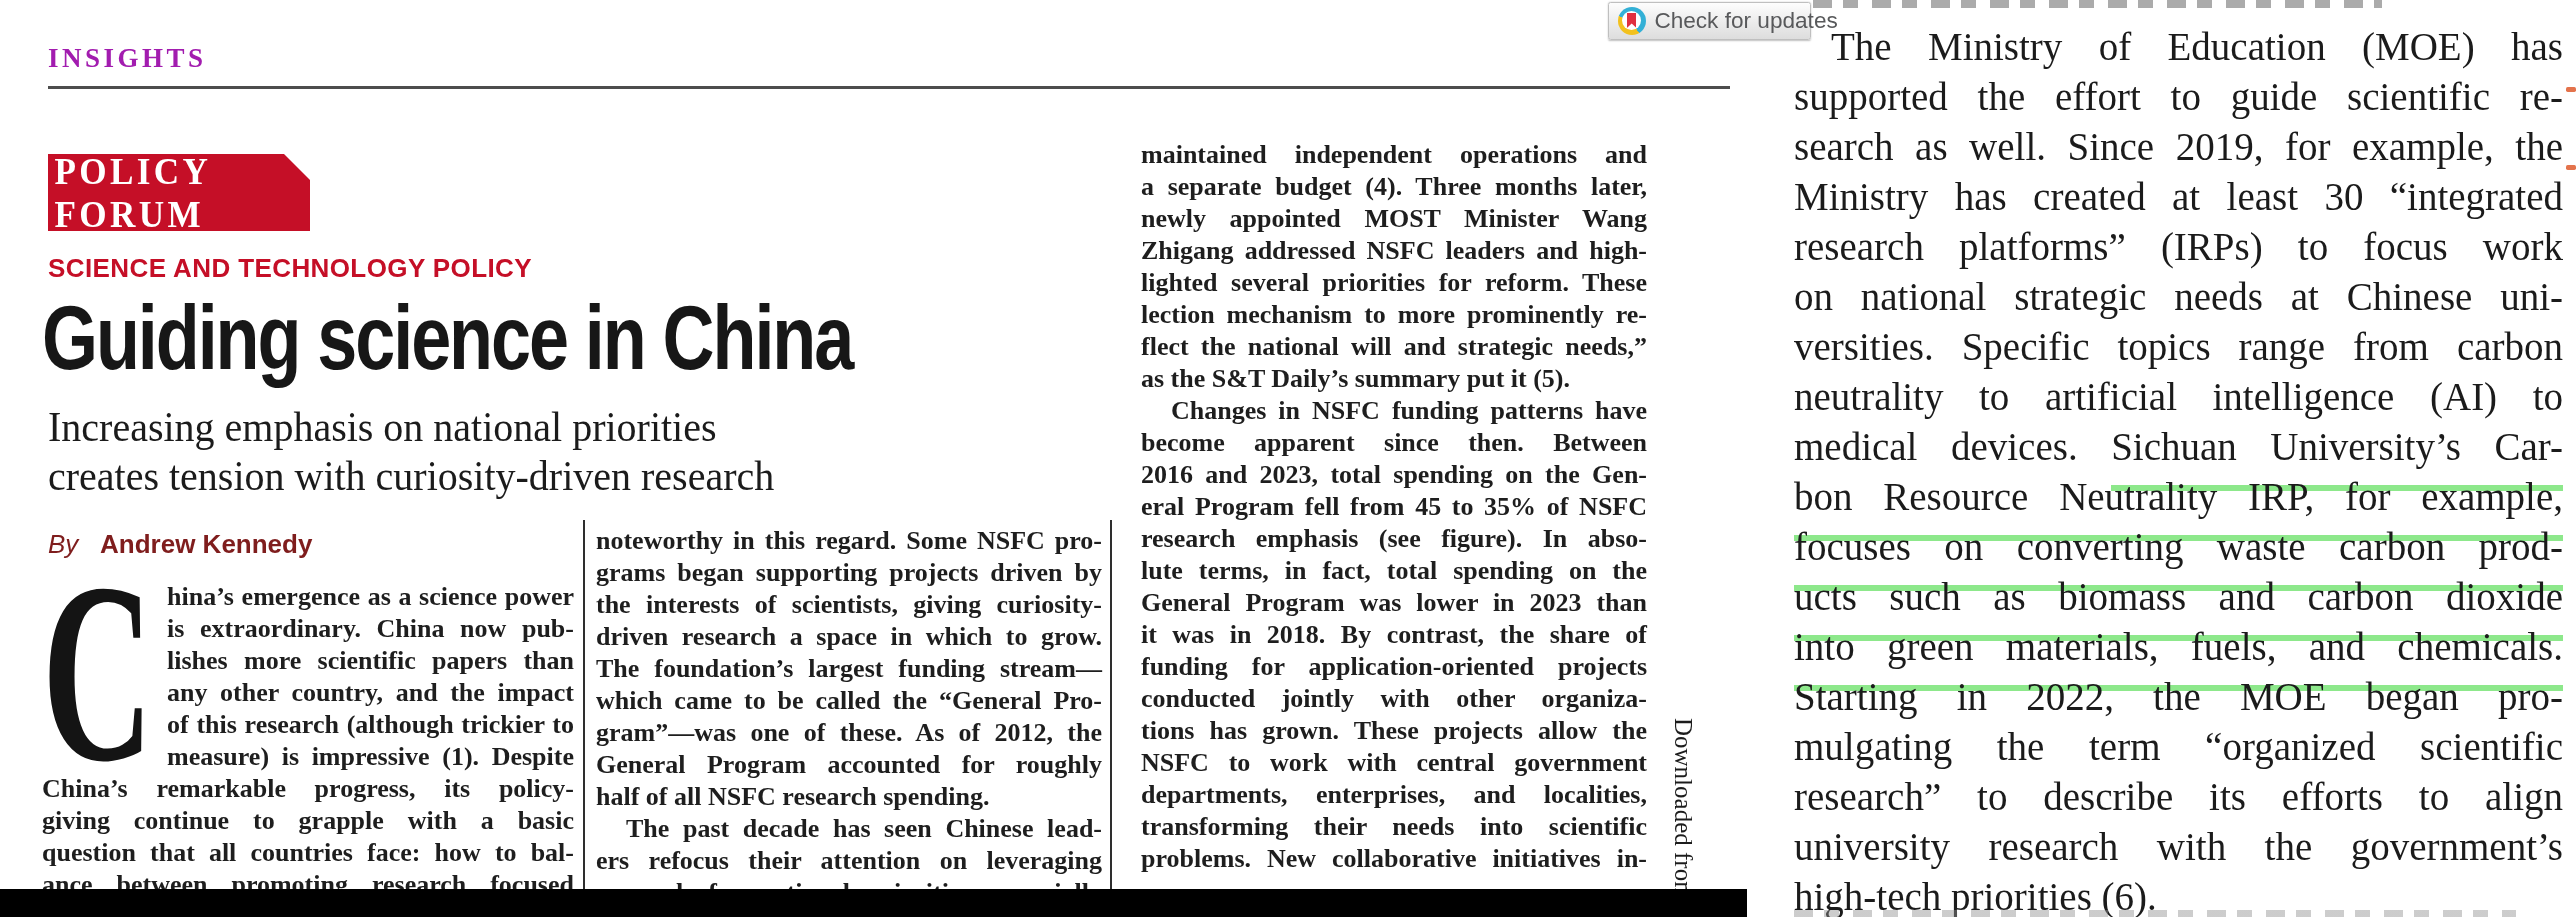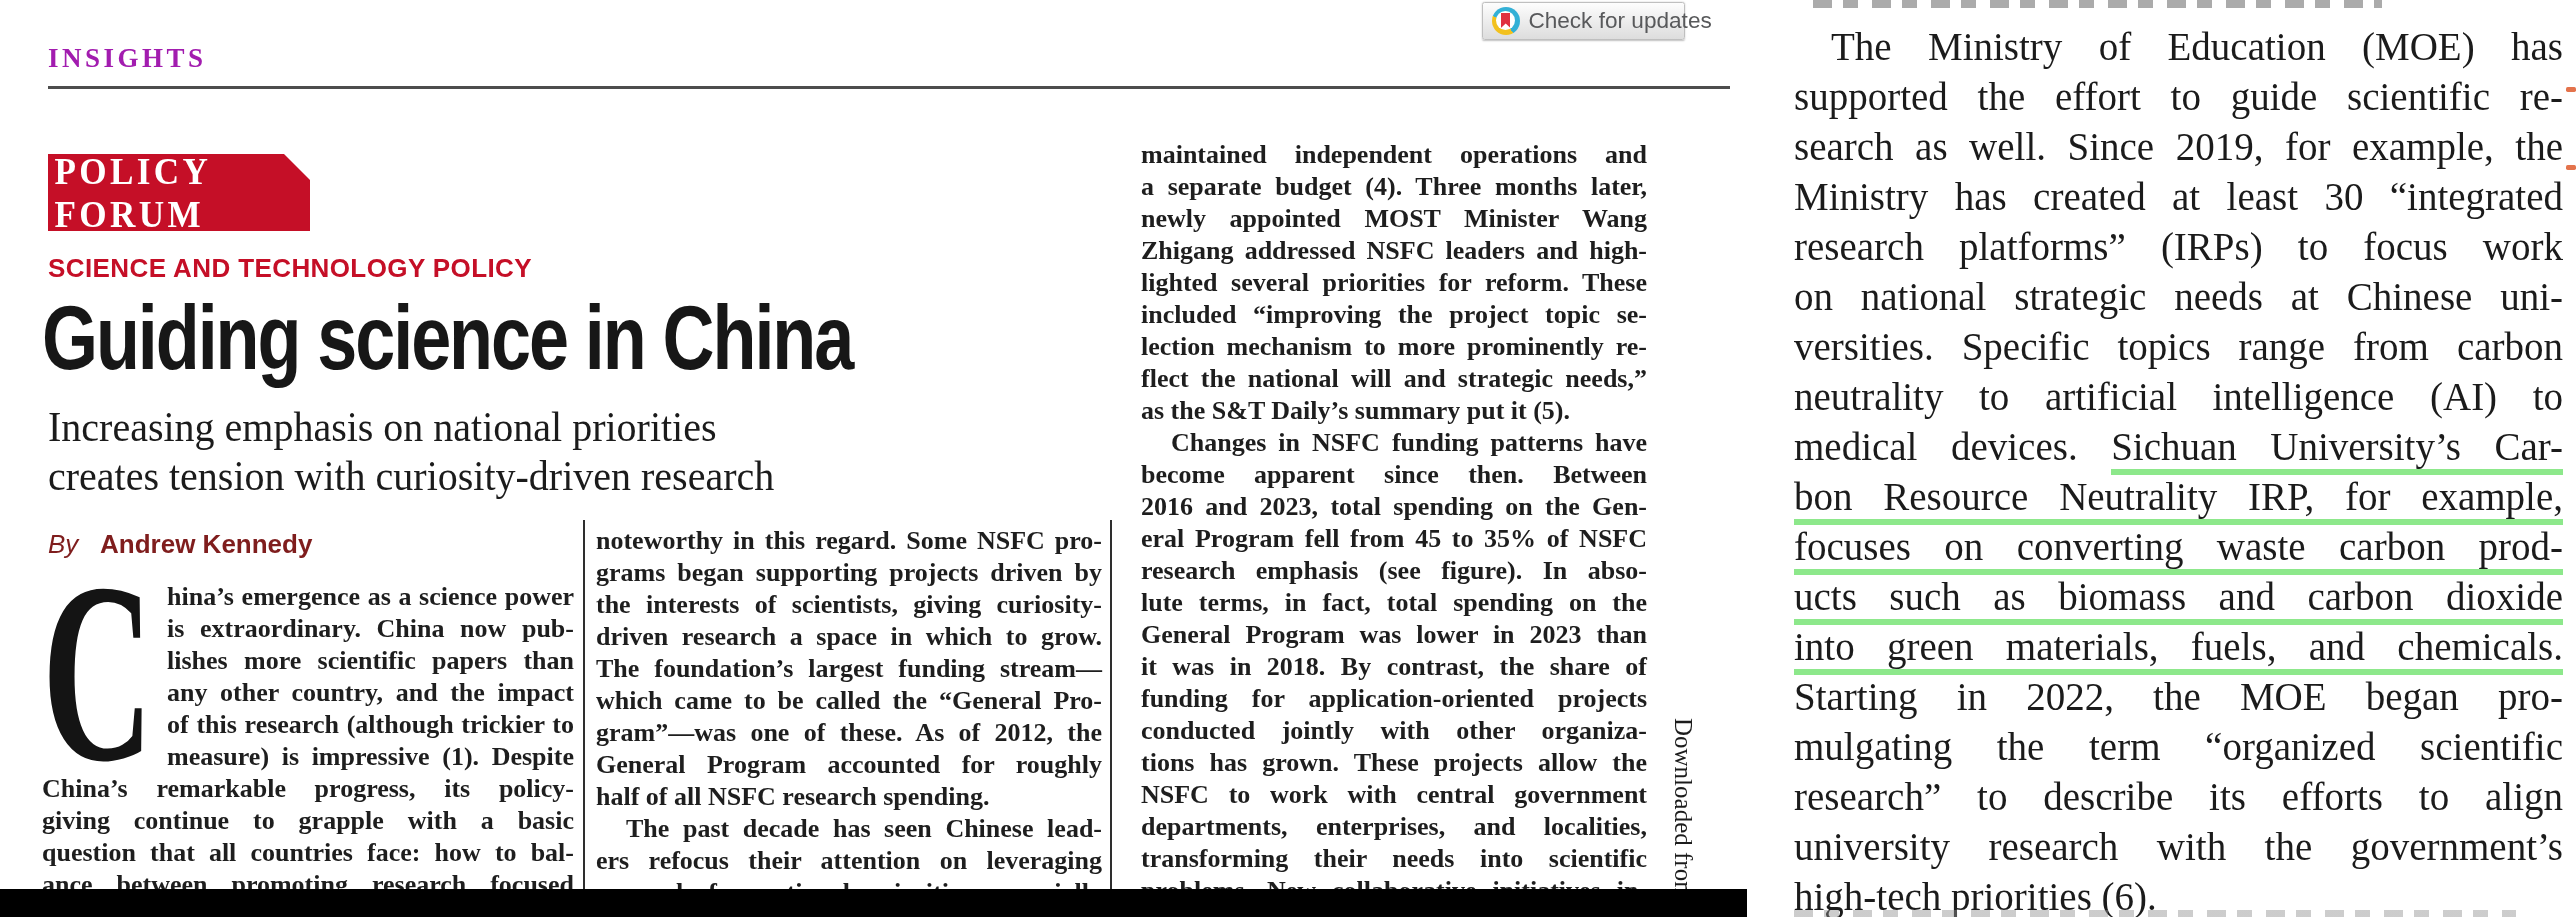--- a/index.html
+++ b/index.html
@@ -36,35 +36,35 @@
            transform:scaleX(.6);transform-origin:left top;}
   .vrule{width:1.7px;background:#2e2e2e;top:520px;height:369px;}
   #vrule1{left:583px;}
   #vrule2{left:1110px;}
 
   
   #rcol{left:1794px;top:22px;width:769px;font-size:39px;line-height:50px;color:#1b1b1b;}
   #rcol .ln{text-align:justify;text-align-last:justify;height:50px;white-space:nowrap;}
   #rcol .ln.noj{text-align-last:left;}
   #rcol .ln.ind{text-indent:37px;}
-  #rcol .ug{border-bottom:6px solid #8de88b;padding-bottom:1px;}
+  #rcol .ug{border-bottom:6px solid #8de88b;padding-bottom:17px;}
 
   
   .sliver{background:repeating-linear-gradient(90deg,#8f8f8f 0 19px,transparent 19px 30px,#8f8f8f 30px 45px,transparent 45px 59px);}
   #sliver-top{left:1813px;top:0;width:569px;height:7.8px;opacity:.75;}
   #sliver-bottom{left:1794px;top:910px;width:722px;height:7px;opacity:.45;}
 
   
   #vnote{left:1669px;top:718px;height:209px;writing-mode:vertical-rl;font-size:25px;color:#1c1c1c;white-space:nowrap;}
 
   
   #blackbar{left:0;top:889px;width:1747px;height:29px;background:#000;z-index:6;}
 
   
-  #badge{left:1482px;top:1.7px;width:203px;height:38px;border:0.9px solid #bfbfbf;border-radius:2.6px;
+  #badge{left:1608px;top:1.7px;width:203px;height:38px;border:0.9px solid #bfbfbf;border-radius:2.6px;
          background:linear-gradient(#fdfdfd,#dddddd);display:flex;align-items:center;gap:8.7px;
          padding:0 8.7px;box-sizing:border-box;box-shadow:0 0.9px 1.7px rgba(0,0,0,.25);cursor:pointer;z-index:7;}
   #cm-ring{width:28px;height:28px;border-radius:50%;
            background:conic-gradient(from 150deg,#f2c11e 0 140deg,#33b0d6 140deg 360deg);
            display:flex;align-items:center;justify-content:center;flex:0 0 auto;}
   #cm-inner{width:19px;height:19px;border-radius:50%;background:#fff;display:flex;align-items:flex-start;justify-content:center;}
   #cm-book{width:9.6px;height:15px;background:#e03040;margin-top:1.7px;
            clip-path:polygon(0 0,100% 0,100% 100%,50% 70%,0 100%);}
   #badge .bl{font-family:"Liberation Sans",sans-serif;font-size:22.6px;color:#58595b;white-space:nowrap;}
 
@@ -124,21 +124,20 @@
   <div class="ln">ers refocus their attention on leveraging</div>
   <div class="ln">research for national priorities, especially</div>
 </div>
 
 <div class="abs col" id="col3">
   <div class="ln">maintained independent operations and</div>
   <div class="ln">a separate budget (4). Three months later,</div>
   <div class="ln">newly appointed MOST Minister Wang</div>
   <div class="ln">Zhigang addressed NSFC leaders and high-</div>
   <div class="ln">lighted several priorities for reform.  These</div>
-  <div class="ln">included “improving the project topic se-</div>
   <div class="ln">lection mechanism to more prominently re-</div>
   <div class="ln">flect the national will and strategic needs,”</div>
   <div class="ln noj">as the S&amp;T Daily’s summary put it (5).</div>
   <div class="ln ind">Changes in NSFC funding patterns have</div>
   <div class="ln">become apparent since then. Between</div>
   <div class="ln">2016 and 2023, total spending on the Gen-</div>
   <div class="ln">eral Program fell from 45 to 35% of NSFC</div>
   <div class="ln">research emphasis (see figure). In abso-</div>
   <div class="ln">lute terms, in fact, total spending on the</div>
   <div class="ln">General Program was lower in 2023 than</div>

